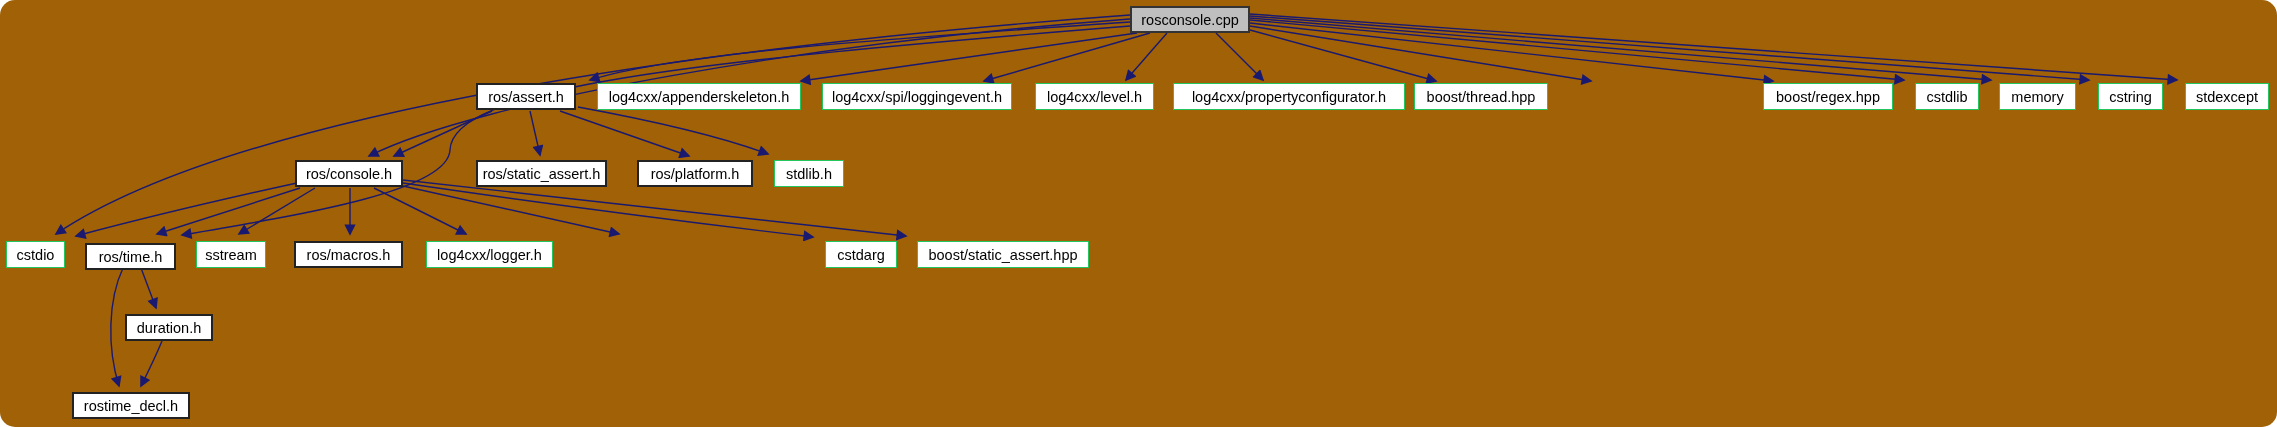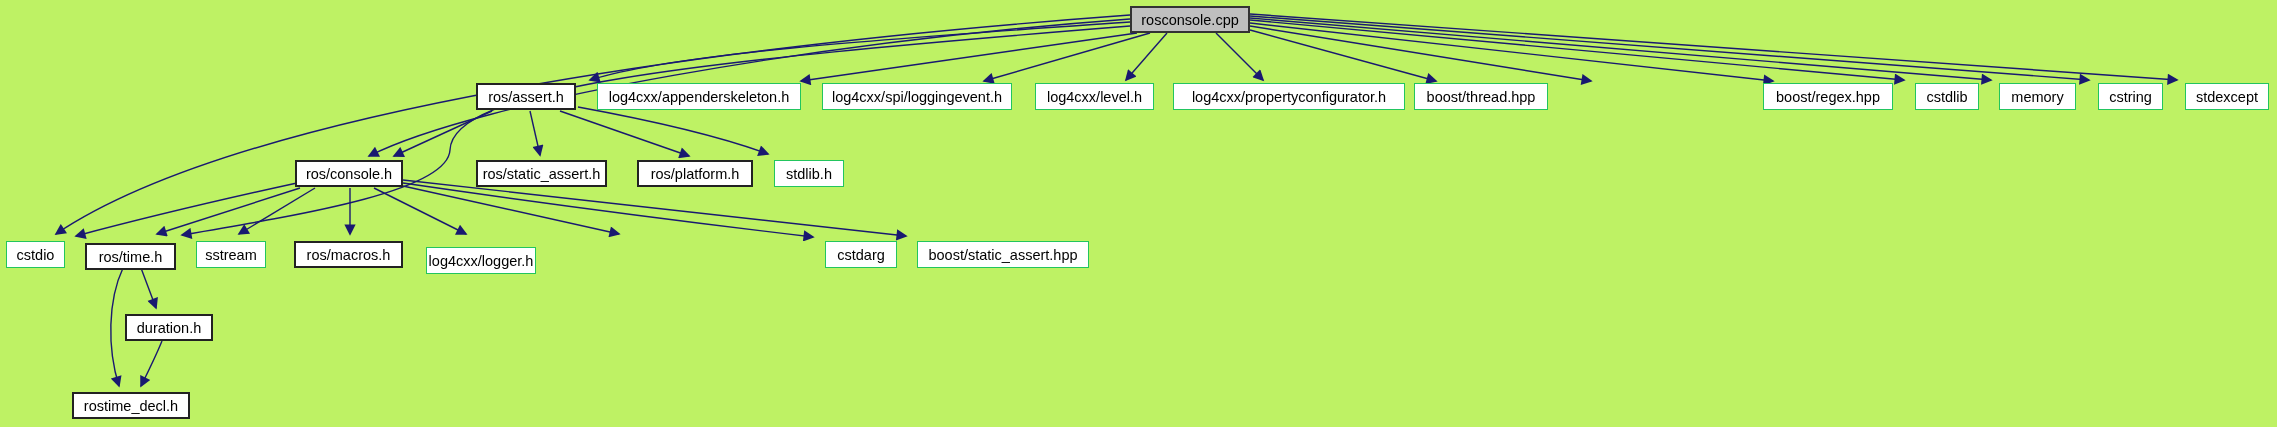--- a/index.html
+++ b/index.html
@@ -1,21 +1,22 @@
 <!DOCTYPE html>
 <html><head>
 <meta charset="utf-8">
 <style>
   html,body{margin:0;padding:0;background:#ffffff;}
   #canvas{
     position:relative;
     width:2277px;height:427px;
-    background:#bef264;
+    background:#a16207;
     font-family:"Liberation Sans", sans-serif;
     overflow:hidden;
+    border-radius:15px;
   }
   #edges{position:absolute;left:0;top:0;width:2277px;height:427px;}
   .edge{fill:none;stroke:#191970;stroke-width:1.4px;}
   .node{
     position:absolute;
     box-sizing:border-box;
     height:27px;
     display:flex;align-items:center;justify-content:center;
     background:#ffffff;
     color:#000000;
@@ -87,21 +88,21 @@
 
   <div class="node bold" style="left:295px;top:160px;width:108px;">ros/console.h</div>
   <div class="node bold" style="left:476px;top:160px;width:131px;">ros/static_assert.h</div>
   <div class="node bold" style="left:637px;top:160px;width:116px;">ros/platform.h</div>
   <div class="node light" style="left:774px;top:160px;width:70px;">stdlib.h</div>
 
   <div class="node light" style="left:6px;top:241px;width:59px;">cstdio</div>
   <div class="node bold" style="left:85px;top:243px;width:91px;">ros/time.h</div>
   <div class="node light" style="left:196px;top:241px;width:70px;">sstream</div>
   <div class="node bold" style="left:294px;top:241px;width:109px;">ros/macros.h</div>
-  <div class="node light" style="left:426px;top:241px;width:110px;margin-top:6px;">log4cxx/logger.h</div>
+  <div class="node light" style="left:426px;top:241px;width:127px;">log4cxx/logger.h</div>
   <div class="node light" style="left:825px;top:241px;width:72px;">cstdarg</div>
   <div class="node light" style="left:917px;top:241px;width:172px;">boost/static_assert.hpp</div>
 
   <div class="node bold" style="left:125px;top:314px;width:88px;">duration.h</div>
 
   <div class="node bold" style="left:72px;top:392px;width:118px;">rostime_decl.h</div>
 
 </div>
 
 </body></html>

